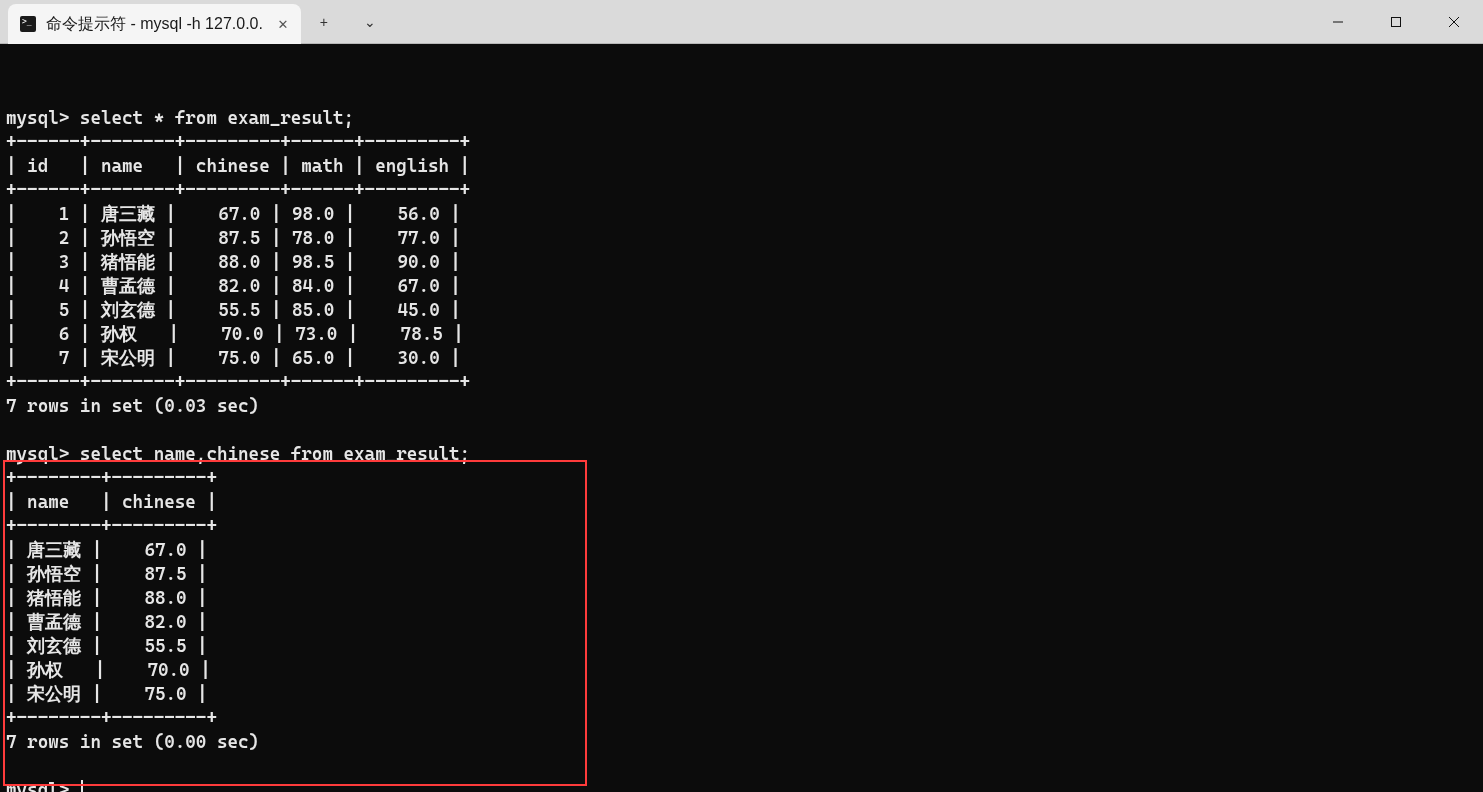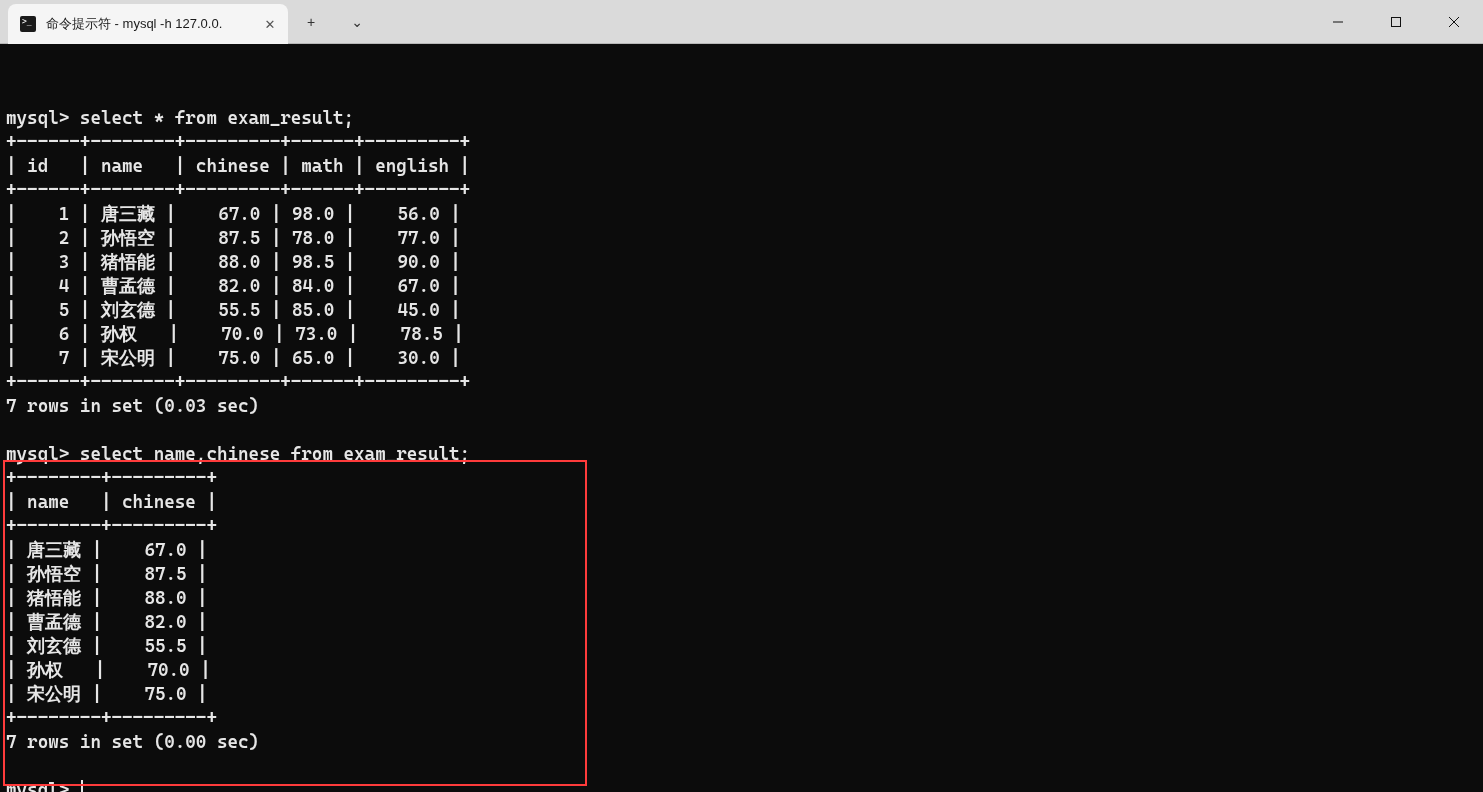--- a/index.html
+++ b/index.html
@@ -40,21 +40,21 @@
   .tab-icon::after {
     content: ">_";
     color: #fff;
     font-size: 8px;
     position: absolute;
     left: 2px;
     top: 1px;
     font-family: monospace;
   }
   .tab-title {
-    font-size: 13px;
+    font-size: 16px;
     color: #1a1a1a;
     white-space: nowrap;
     overflow: hidden;
     text-overflow: ellipsis;
     flex: 1;
   }
   .tab-close {
     width: 20px;
     height: 20px;
     display: flex;

